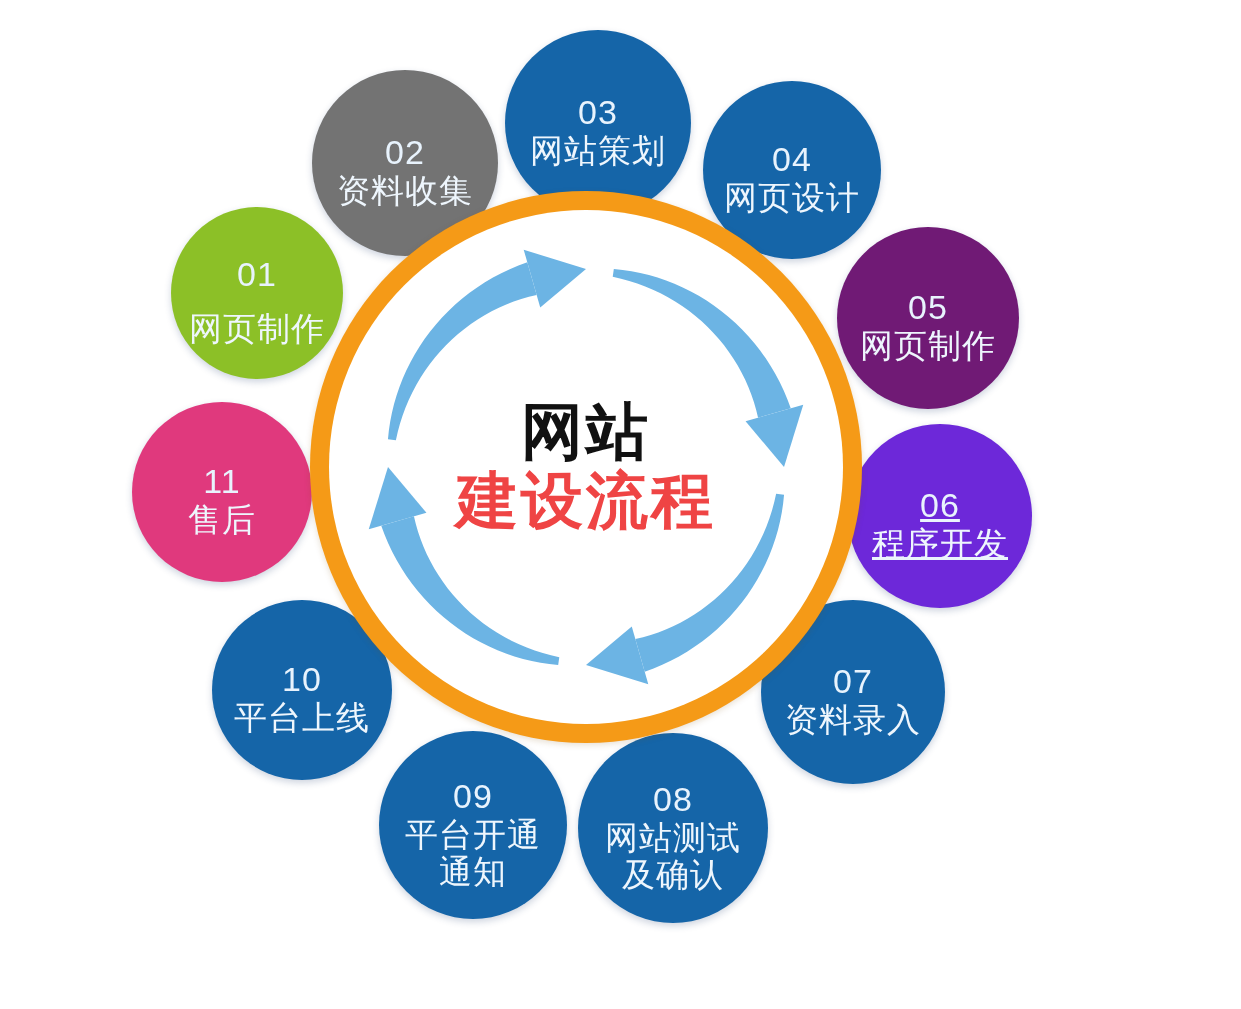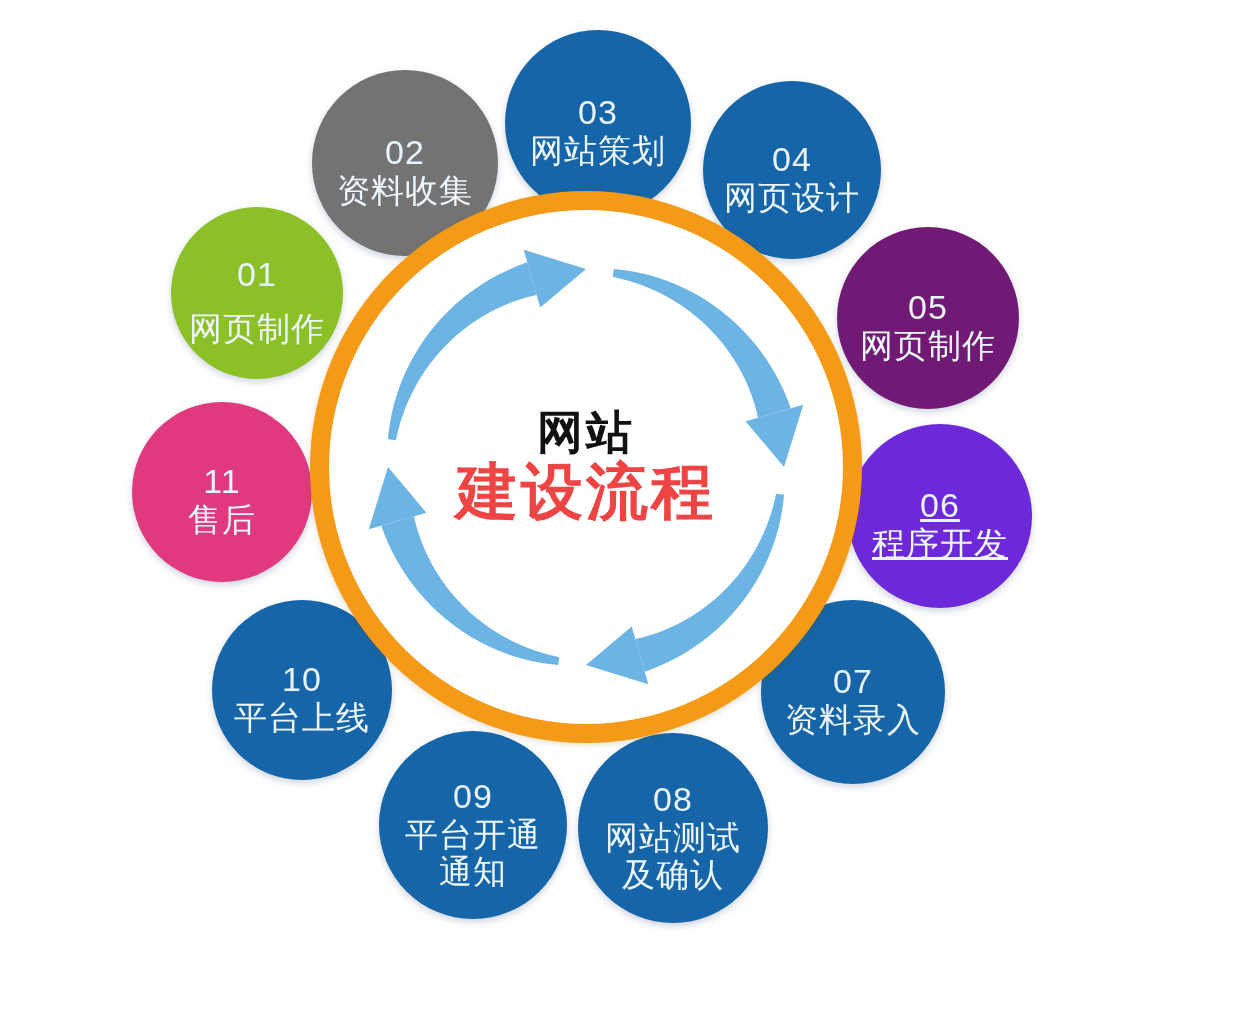--- a/index.html
+++ b/index.html
@@ -53,21 +53,21 @@
     width: 552px;
     height: 552px;
     display: flex;
     flex-direction: column;
     align-items: center;
     justify-content: center;
     gap: 2px;
     pointer-events: none;
   }
   .center-line1 {
-    font-size: 46px;
+    font-size: 62px;
     font-weight: bold;
     color: #111111;
     letter-spacing: 3px;
     line-height: 1.08;
   }
   .center-line2 {
     font-size: 62px;
     font-weight: bold;
     color: #ef4444;
     letter-spacing: 3px;

